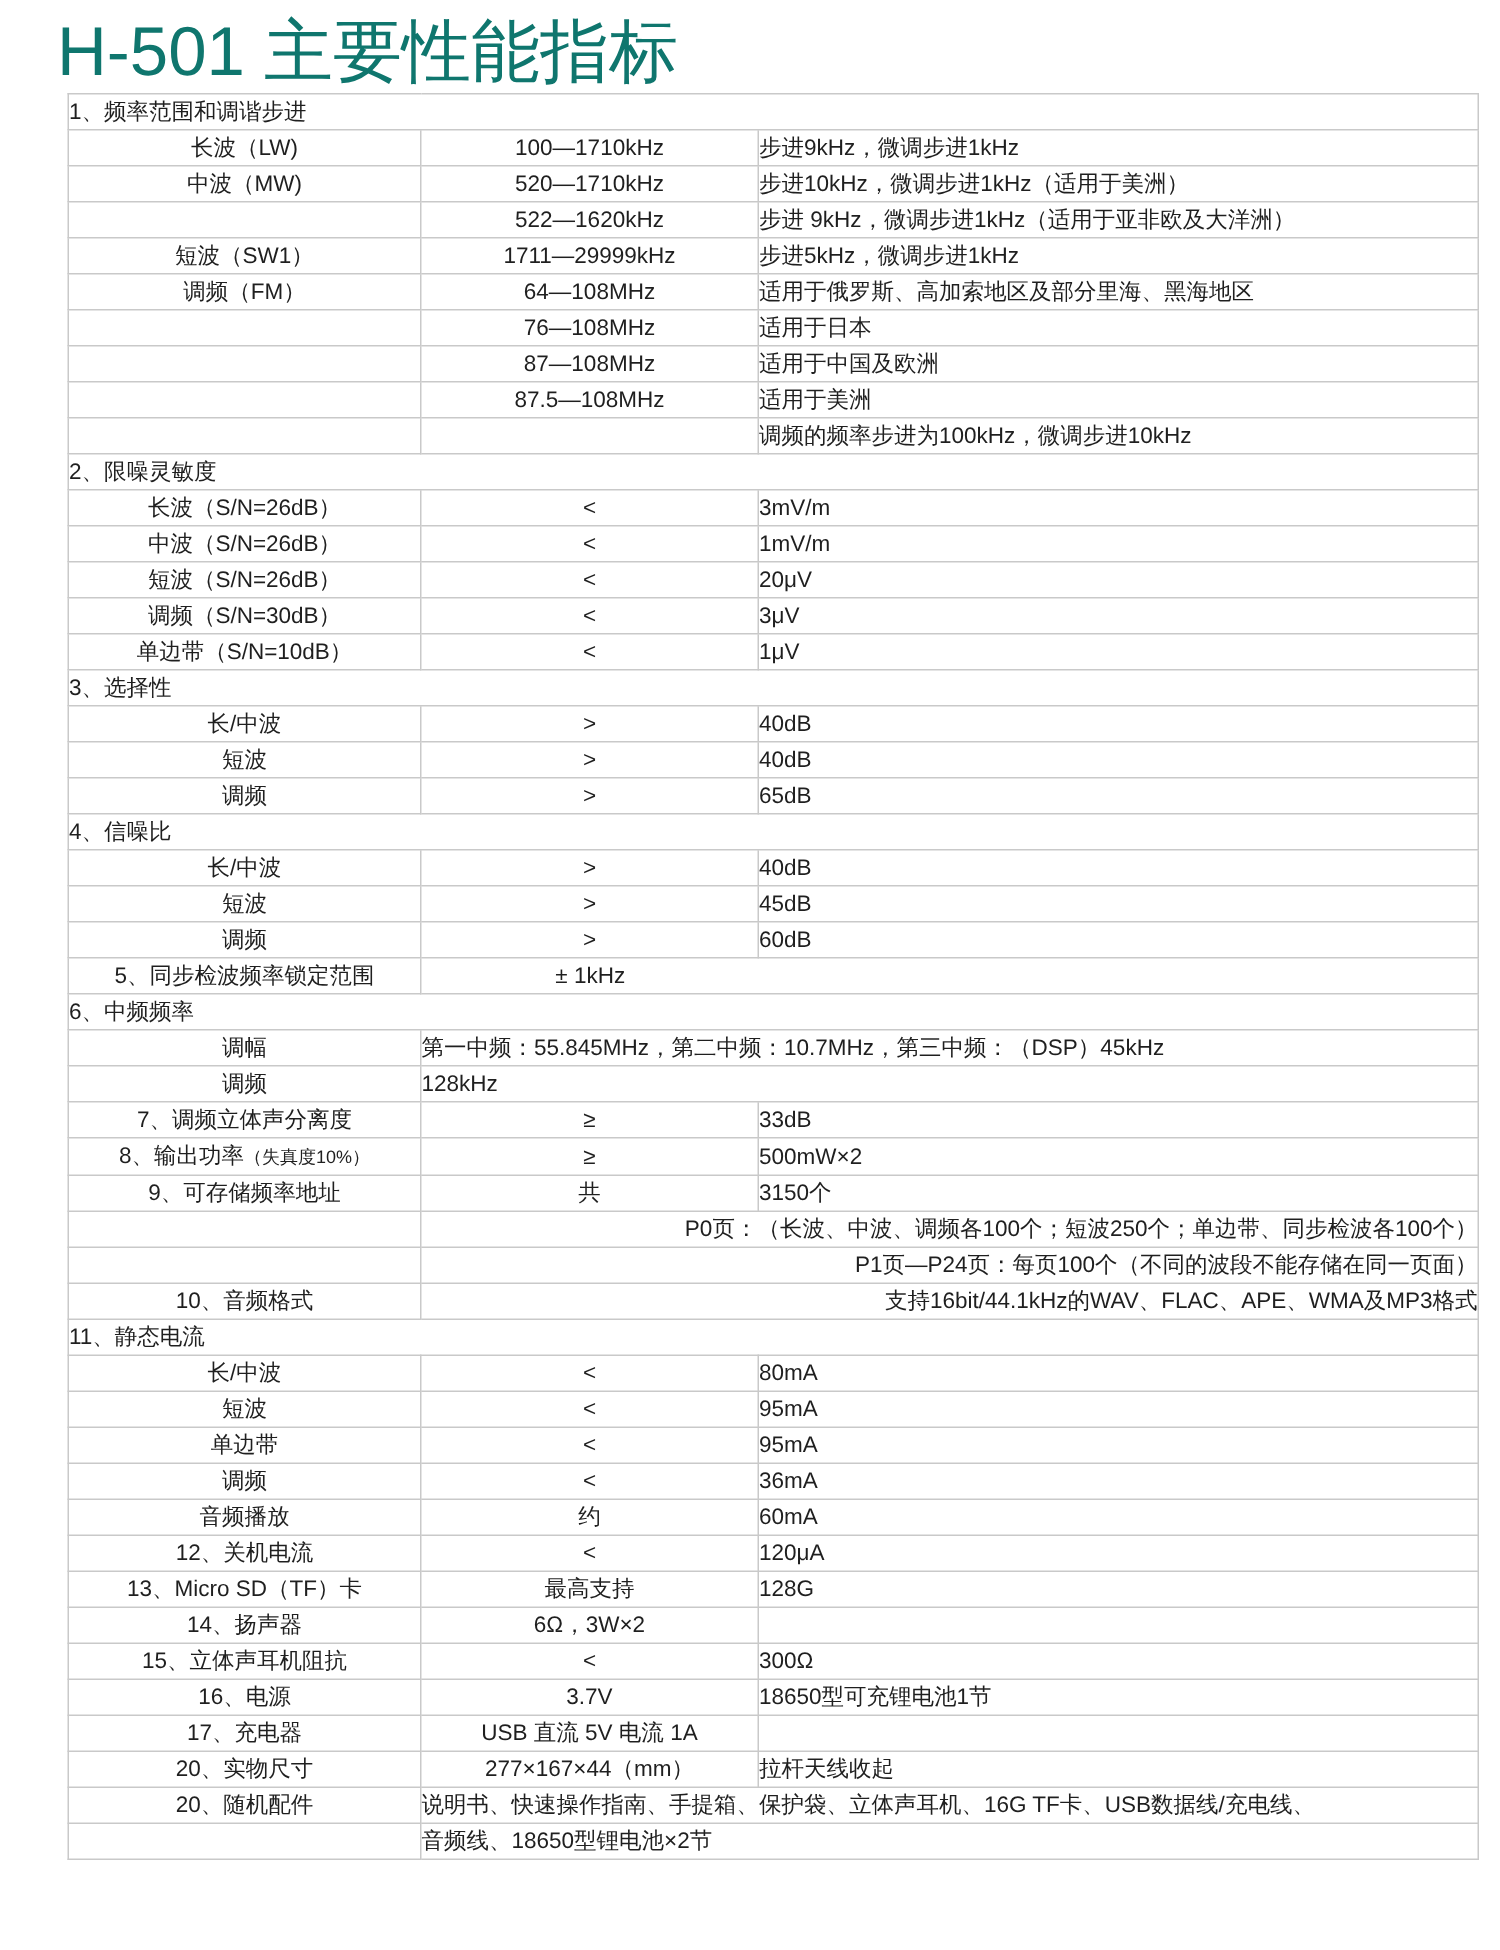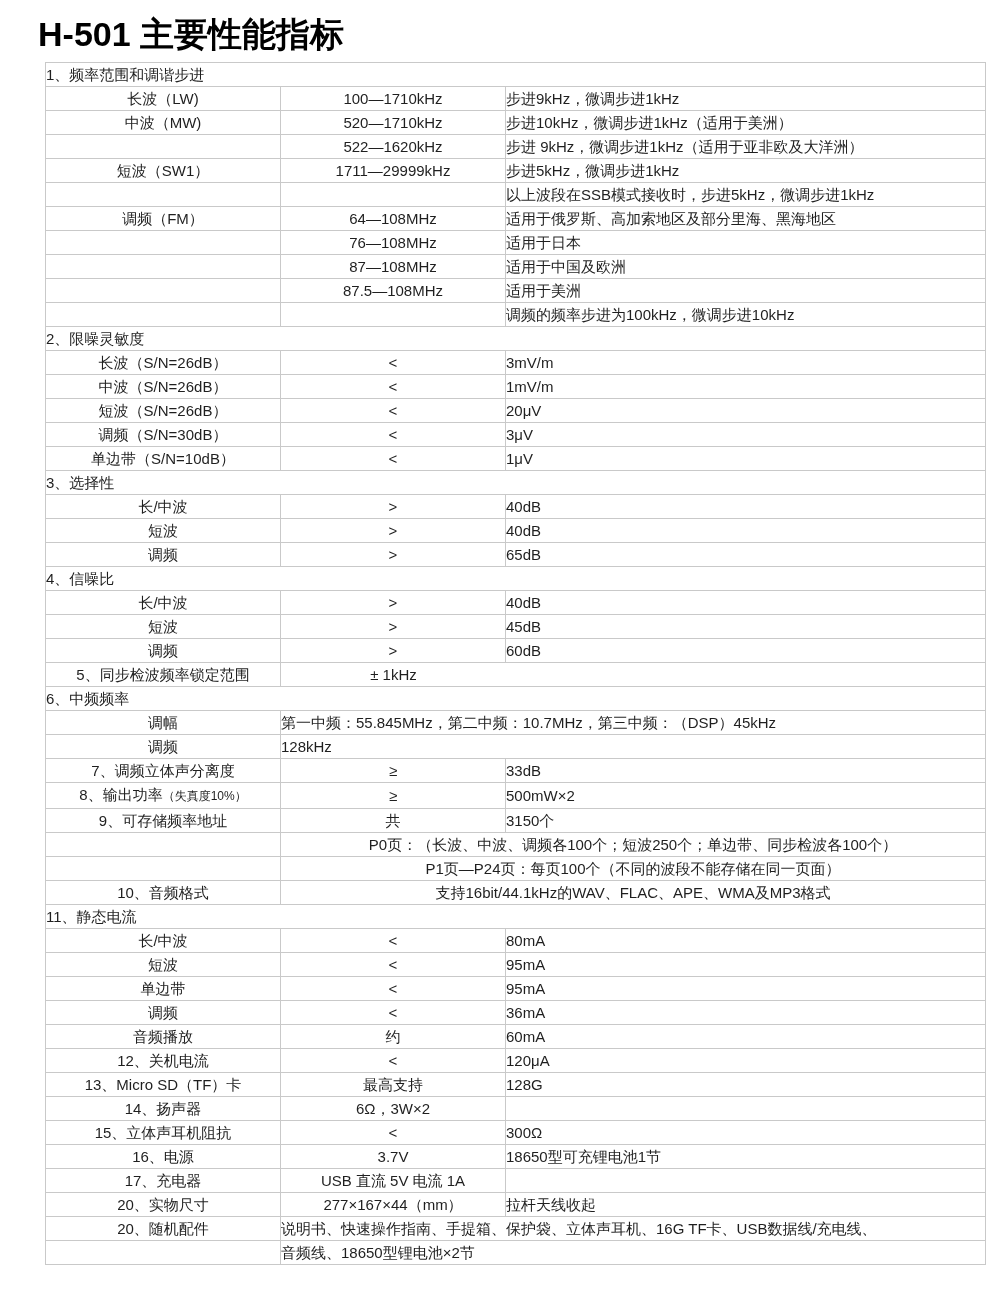--- a/index.html
+++ b/index.html
@@ -2,40 +2,40 @@
 <html><head>
 <meta charset="utf-8">
 <style>
   html,body{margin:0;padding:0;}
   body{
     width:1000px;height:1300px;background:#ffffff;
     font-family:"Liberation Sans","DejaVu Sans",sans-serif;
     color:#1f1f1f;
   }
   .page-title{
-    color:#000000;font-weight:bold;font-size:34px;line-height:40px;
+    color:#0f766e;font-weight:normal;font-size:46px;line-height:40px;
     margin:14px 0 8px 38px;white-space:nowrap;
   }
   table.spec{
     border-collapse:collapse;table-layout:fixed;
     width:940px;margin-left:45px;
   }
   table.spec td{
     border:1px solid #c9c9c9;
     height:23px;line-height:23px;font-size:15px;
     padding:0;overflow:hidden;white-space:nowrap;
     vertical-align:middle;
   }
   td.sec{text-align:left;padding-left:7px;}
   td.lab-c{text-align:center;}
   td.lab-l{text-align:center;padding-left:7px;}
   td.val{text-align:center;}
   td.desc{text-align:left;padding-left:5px;}
   td.merge-l{text-align:left;padding-left:5px;margin-left:16px;}
-  td.merge-c{text-align:center;}
+  td.merge-c{text-align:right;}
   .c2box{width:225px;text-align:center;}
   .note{font-size:12px;}
 </style>
 </head>
 <body>
 
 <h1 class="page-title">H-501 主要性能指标</h1>
 
 <table class="spec">
   <colgroup>
@@ -61,25 +61,20 @@
         <td class="lab-c"></td>
         <td class="val">522—1620kHz</td>
         <td class="desc">步进 9kHz，微调步进1kHz（适用于亚非欧及大洋洲）</td>
       </tr>
       <tr>
         <td class="lab-c">短波（SW1）</td>
         <td class="val">1711—29999kHz</td>
         <td class="desc">步进5kHz，微调步进1kHz</td>
       </tr>
       <tr>
-        <td class="lab-c"></td>
-        <td class="val"></td>
-        <td class="desc">以上波段在SSB模式接收时，步进5kHz，微调步进1kHz</td>
-      </tr>
-      <tr>
         <td class="lab-c">调频（FM）</td>
         <td class="val">64—108MHz</td>
         <td class="desc">适用于俄罗斯、高加索地区及部分里海、黑海地区</td>
       </tr>
       <tr>
         <td class="lab-c"></td>
         <td class="val">76—108MHz</td>
         <td class="desc">适用于日本</td>
       </tr>
       <tr>

